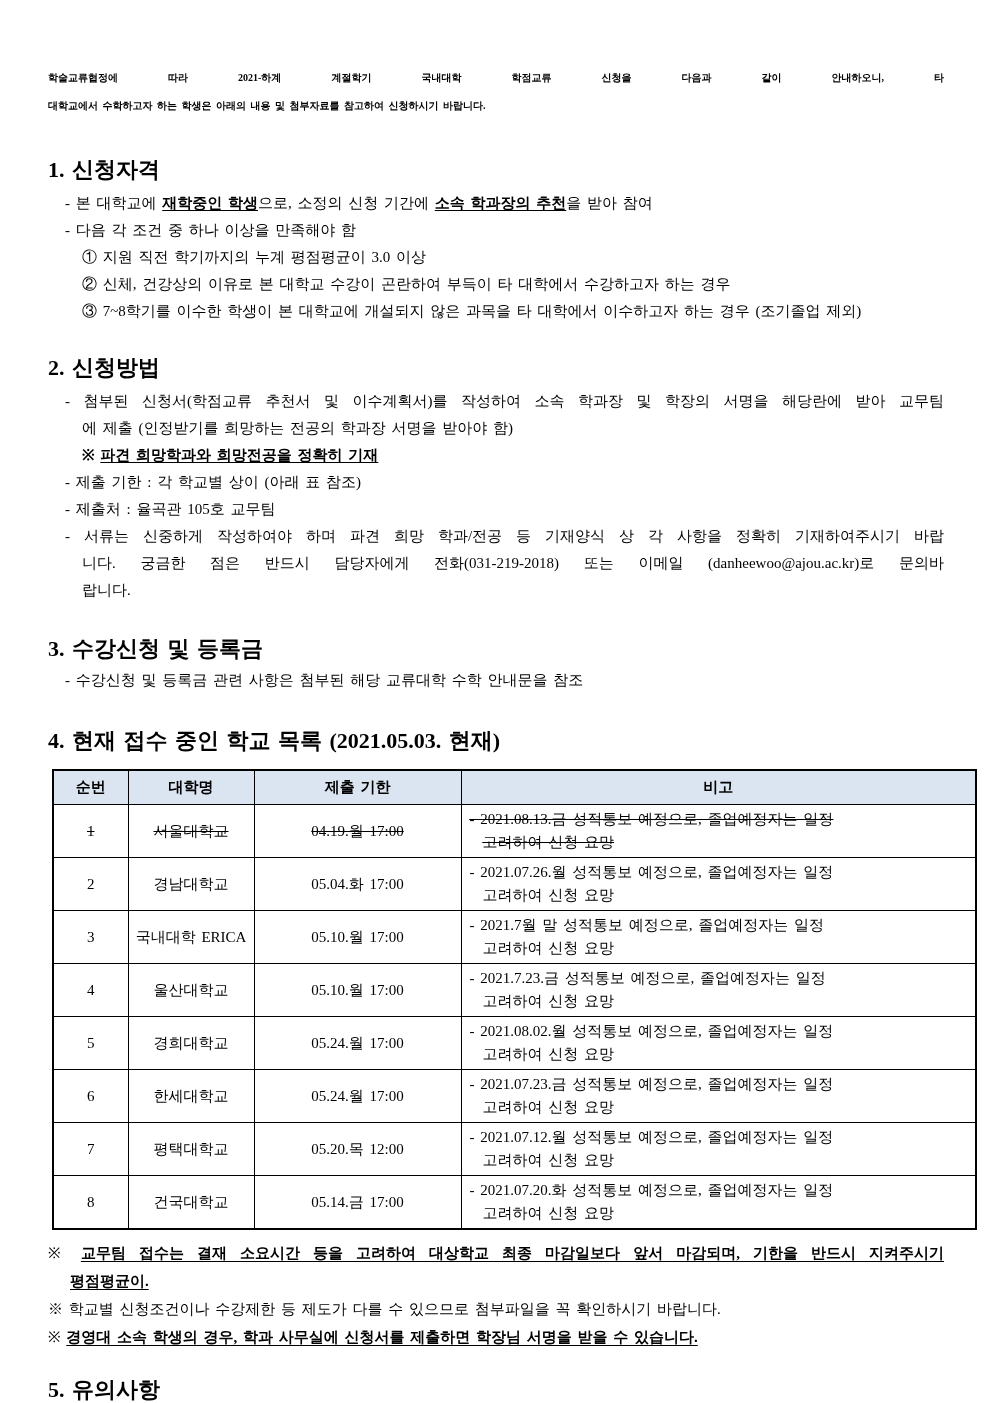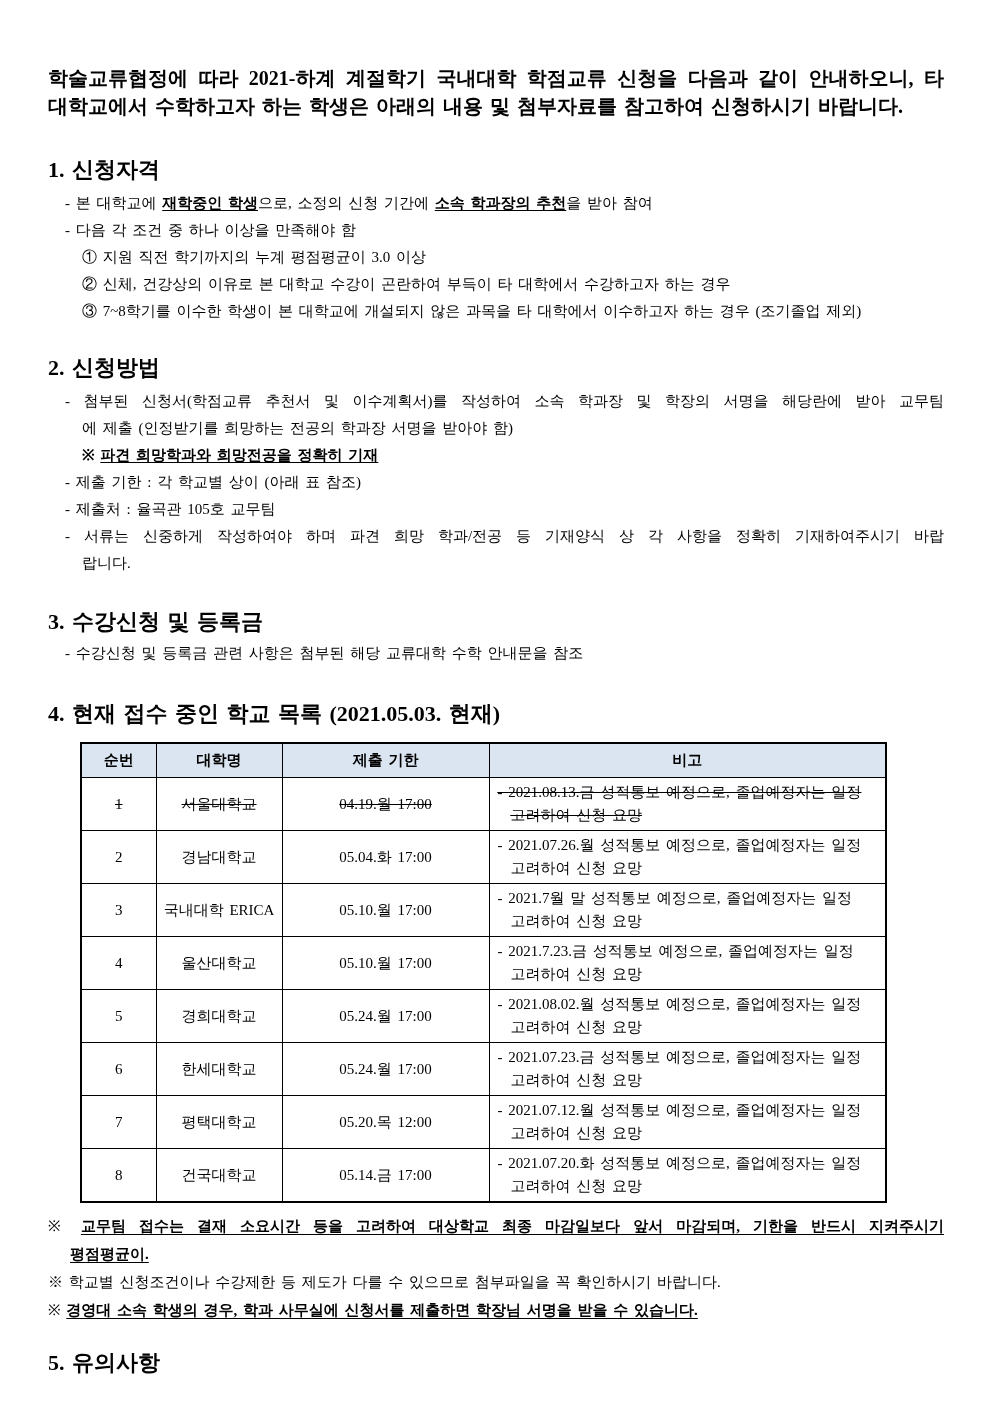--- a/index.html
+++ b/index.html
@@ -4,38 +4,38 @@
 <style>
   html,body{margin:0;padding:0;}
   body{
     width:992px;height:1403px;background:#ffffff;color:#000;
     font-family:"Liberation Serif","DejaVu Serif",serif;
     font-size:15px;line-height:27px;overflow:hidden;
     word-spacing:2px;
   }
   .page{padding:64px 48px 0 48px;}
   
-  .intro{font-weight:bold;font-size:20px;line-height:28px;}
+  .intro{font-weight:bold;font-size:10px;line-height:28px;}
   .jl{text-align:justify;text-align-last:justify;}
   
   .sec-title{font-size:22px;font-weight:bold;line-height:27px;margin:0;}
   .mt-s1{margin-top:36px;margin-bottom:7px;}
   .mt-s2{margin-top:29px;margin-bottom:7px;}
   .mt-s3{margin-top:31px;margin-bottom:5px;}
   .mt-s4{margin-top:33px;margin-bottom:15px;}
   .mt-s5{margin-top:25px;}
   
   .li{padding-left:34px;text-indent:-17px;text-align:justify;}
   .li2{padding-left:34px;}
   .li2 .first{text-indent:-17px;}
   .sub{padding-left:34px;}
   .bu{font-weight:bold;text-decoration:underline;text-underline-offset:2px;}
   
   table{border-collapse:collapse;border:2px solid #000;table-layout:fixed;
-        width:807px;margin-left:32px;}
+        width:925px;margin-left:4px;}
   th,td{border:1px solid #000;padding:3px 4px;line-height:23px;
         vertical-align:middle;text-align:center;font-size:15px;}
   th{background:#dbe5f1;font-weight:bold;padding:5px 4px;}
   td.remark{text-align:left;padding-left:8px;padding-right:4px;}
   td.remark .r2{margin-left:13px;}
   tr.struck td, tr.struck td div, tr.struck td span{text-decoration:line-through;}
   
   .fn{padding-left:22px;text-indent:-22px;line-height:28px;text-align:justify;}
   .fn .cont{text-indent:0;}
   .fn-first{margin-top:9px;}
@@ -64,20 +64,21 @@
   <div>
     <div class="li2">
       <div class="first jl">- 첨부된 신청서(학점교류 추천서 및 이수계획서)를 작성하여 소속 학과장 및 학장의 서명을 해당란에 받아 교무팀</div>
       <div>에 제출 (인정받기를 희망하는 전공의 학과장 서명을 받아야 함)</div>
     </div>
     <div class="sub"><span class="bu" style="text-decoration:none;">※</span> <span class="bu">파견 희망학과와 희망전공을 정확히 기재</span></div>
     <div class="li">- 제출 기한 : 각 학교별 상이 (아래 표 참조)</div>
     <div class="li">- 제출처 : 율곡관 105호 교무팀</div>
     <div class="li2">
       <div class="first jl">- 서류는 신중하게 작성하여야 하며 파견 희망 학과/전공 등 기재양식 상 각 사항을 정확히 기재하여주시기 바랍</div>
+      <div class="jl">니다. 궁금한 점은 반드시 담당자에게 전화(031-219-2018) 또는 이메일 (danheewoo@ajou.ac.kr)로 문의바</div>
       <div>랍니다.</div>
     </div>
   </div>
 
   <div class="sec-title mt-s3">3. 수강신청 및 등록금</div>
   <div class="li">- 수강신청 및 등록금 관련 사항은 첨부된 해당 교류대학 수학 안내문을 참조</div>
 
   <div class="sec-title mt-s4">4. 현재 접수 중인 학교 목록 (2021.05.03. 현재)</div>
 
   <table>

